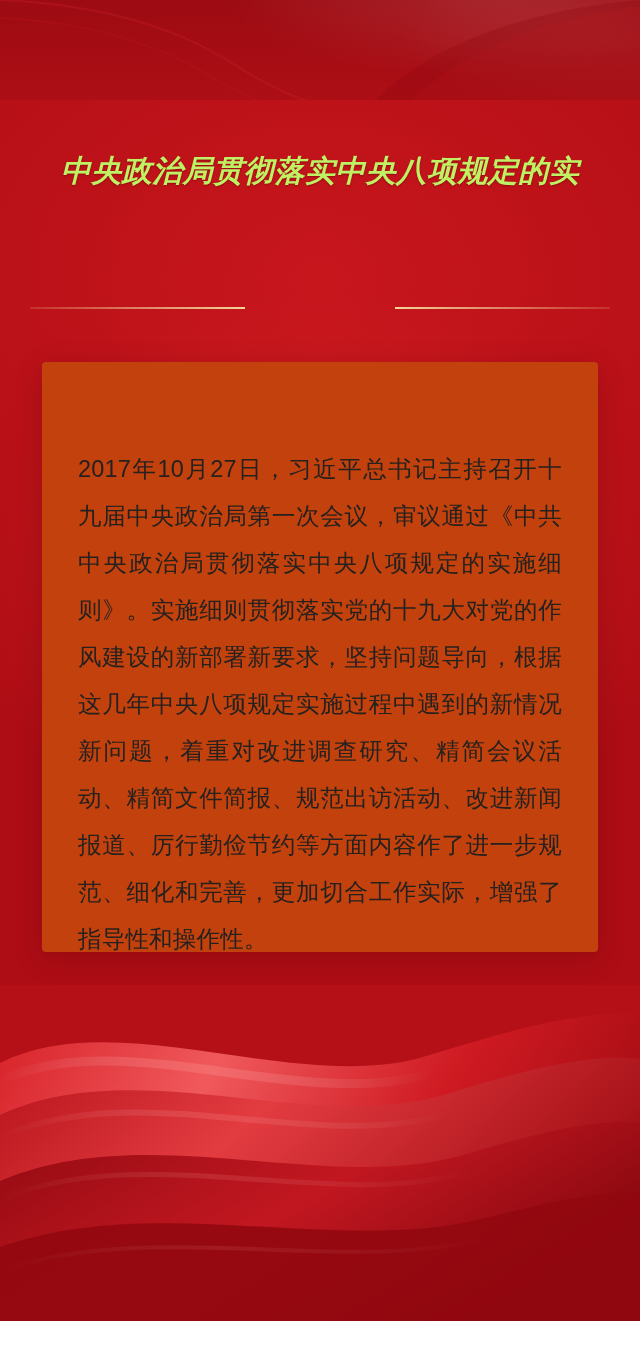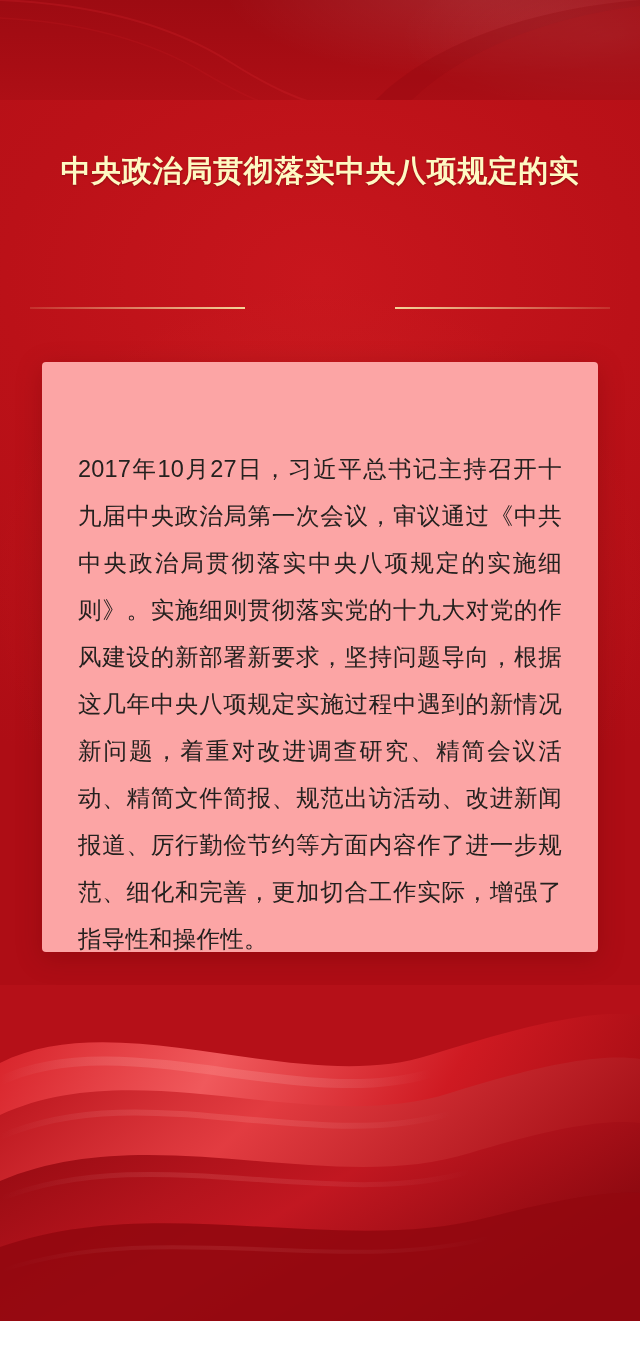--- a/index.html
+++ b/index.html
@@ -57,26 +57,27 @@
   
   .title-wrap {
     position: absolute;
     left: 0; top: 148px;
     width: 640px;
     text-align: center;
     padding: 0 24px;
     box-sizing: border-box;
   }
   .title-line {
-    color: #fef9c3;
+    color: #bef264;
     font-size: 30px;
     font-weight: bold;
     line-height: 46px;
     letter-spacing: 0.5px;
     text-shadow: 0 1px 2px rgba(90,0,0,0.45);
+    font-style: italic;
   }
 
   
   .divider {
     position: absolute;
     top: 300px;
     left: 0;
     width: 640px;
     height: 16px;
   }
@@ -107,21 +108,21 @@
     opacity: 0.0;
   }
 
   
   .card {
     position: absolute;
     left: 42px;
     top: 362px;
     width: 556px;
     height: 590px;
-    background: #fca5a5;
+    background: #c2410c;
     border-radius: 4px;
     box-shadow: 0 6px 26px rgba(80,0,0,0.25);
     box-sizing: border-box;
     padding: 84px 36px 40px 36px;
   }
   .card-text {
     color: #24211f;
     font-size: 23.5px;
     line-height: 47px;
     text-align: justify;

